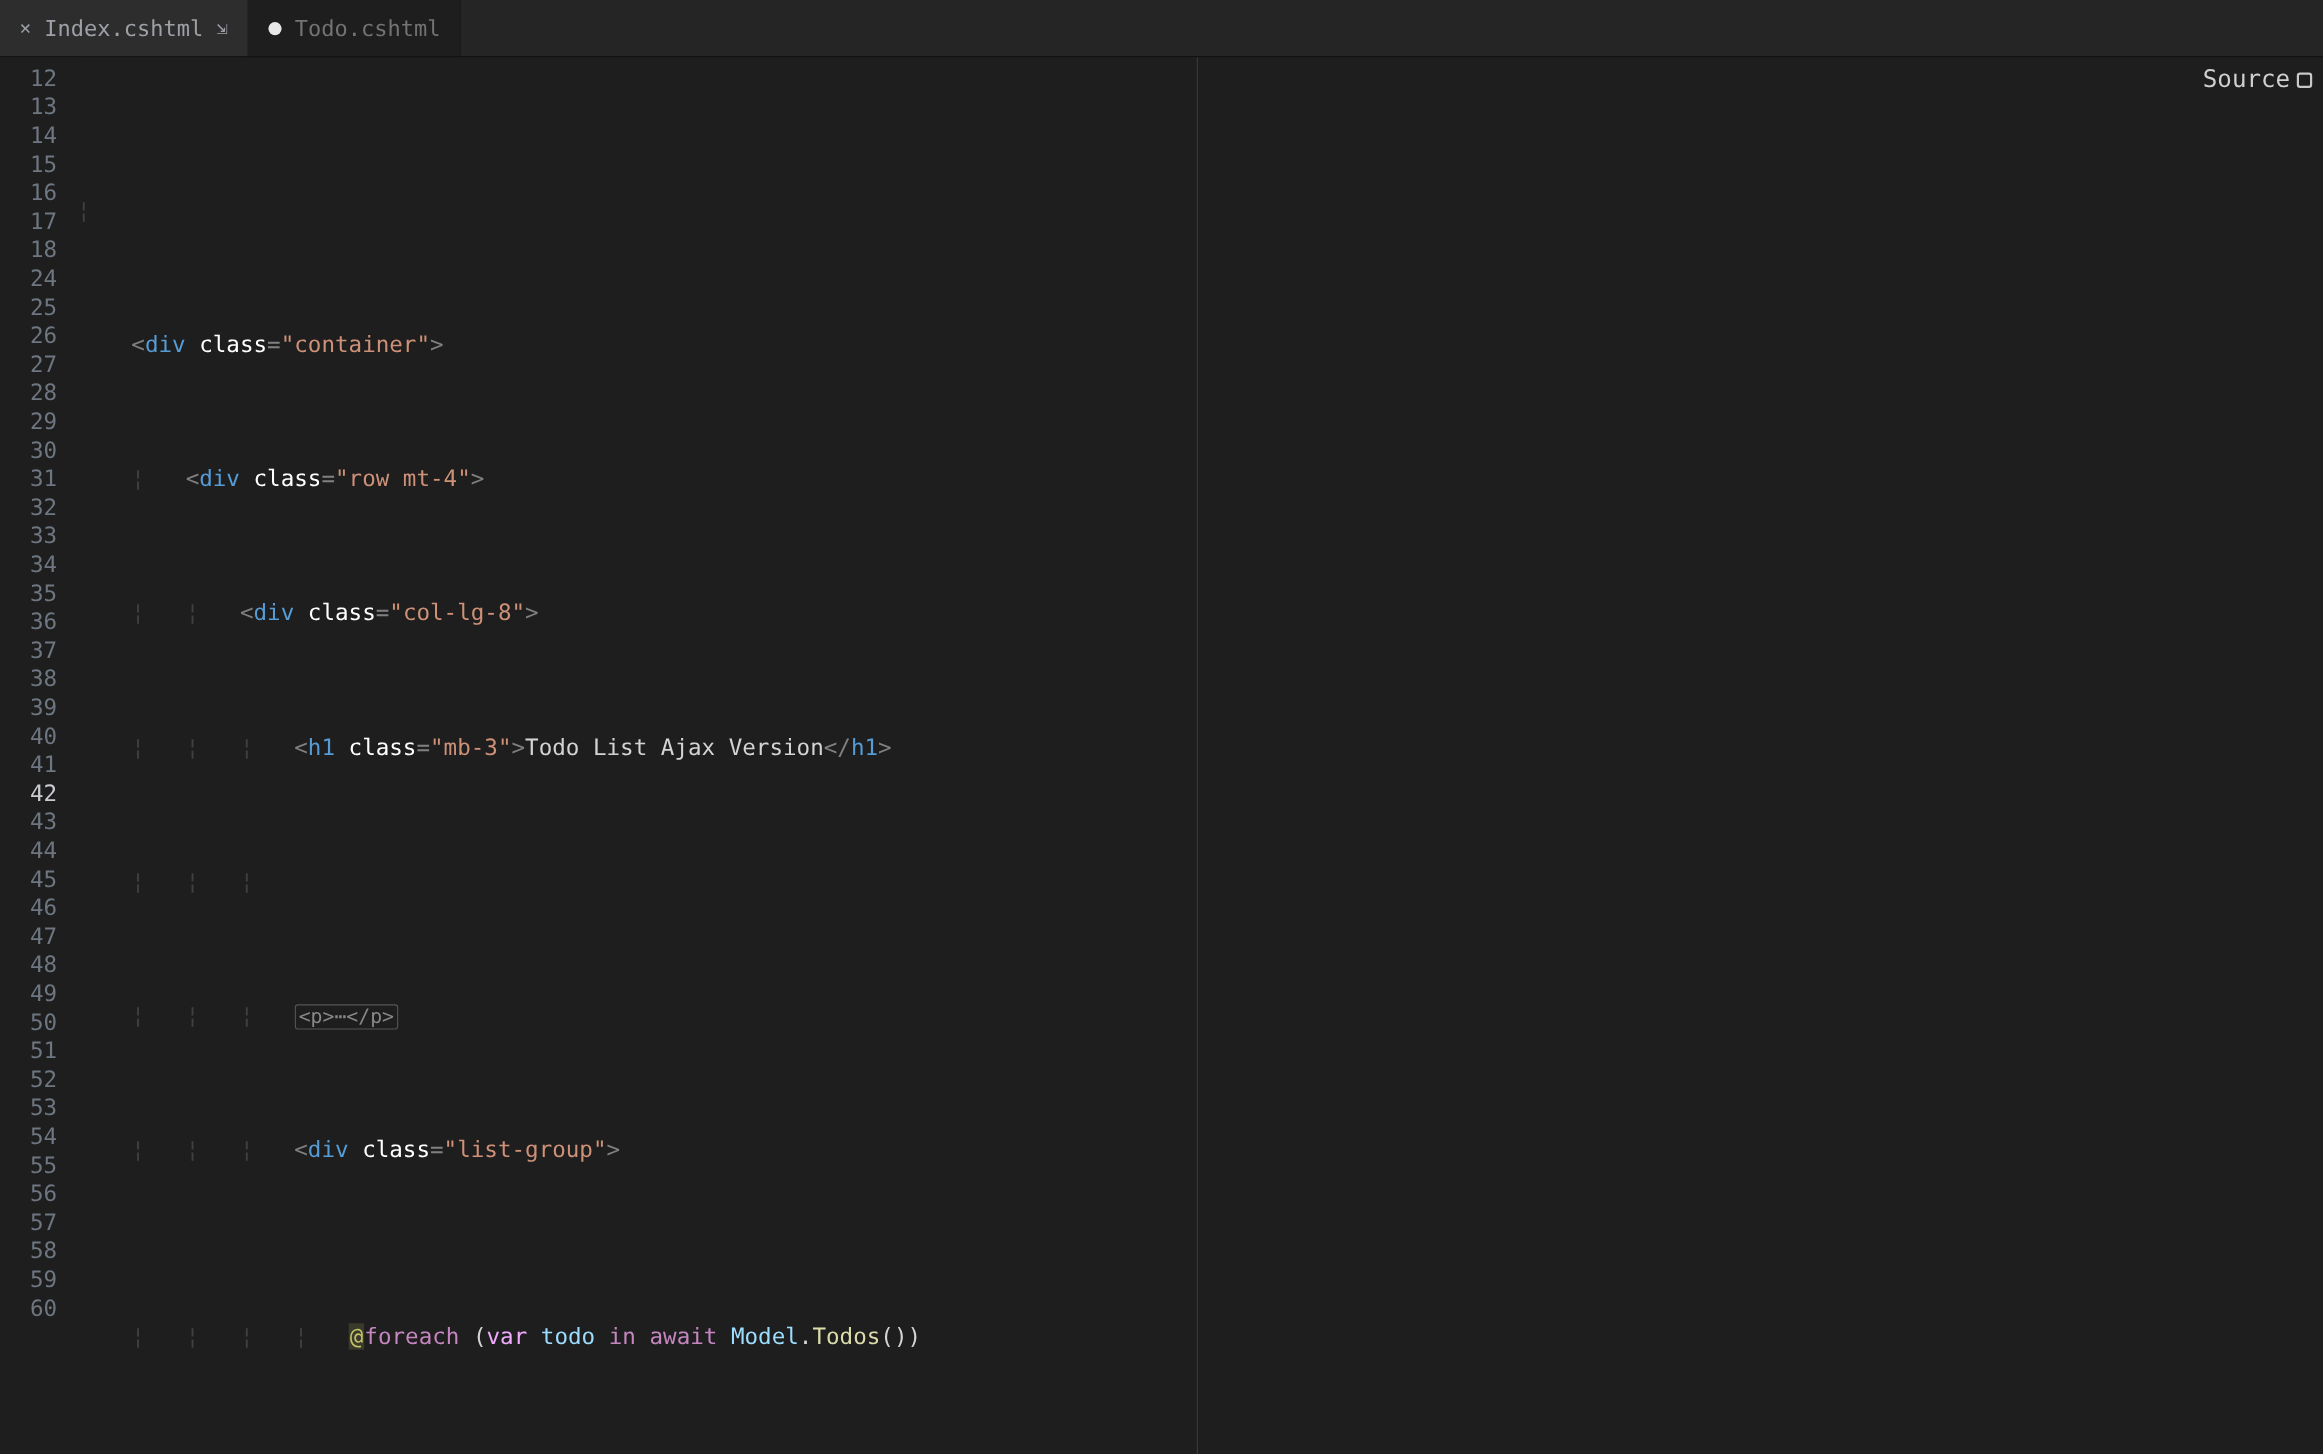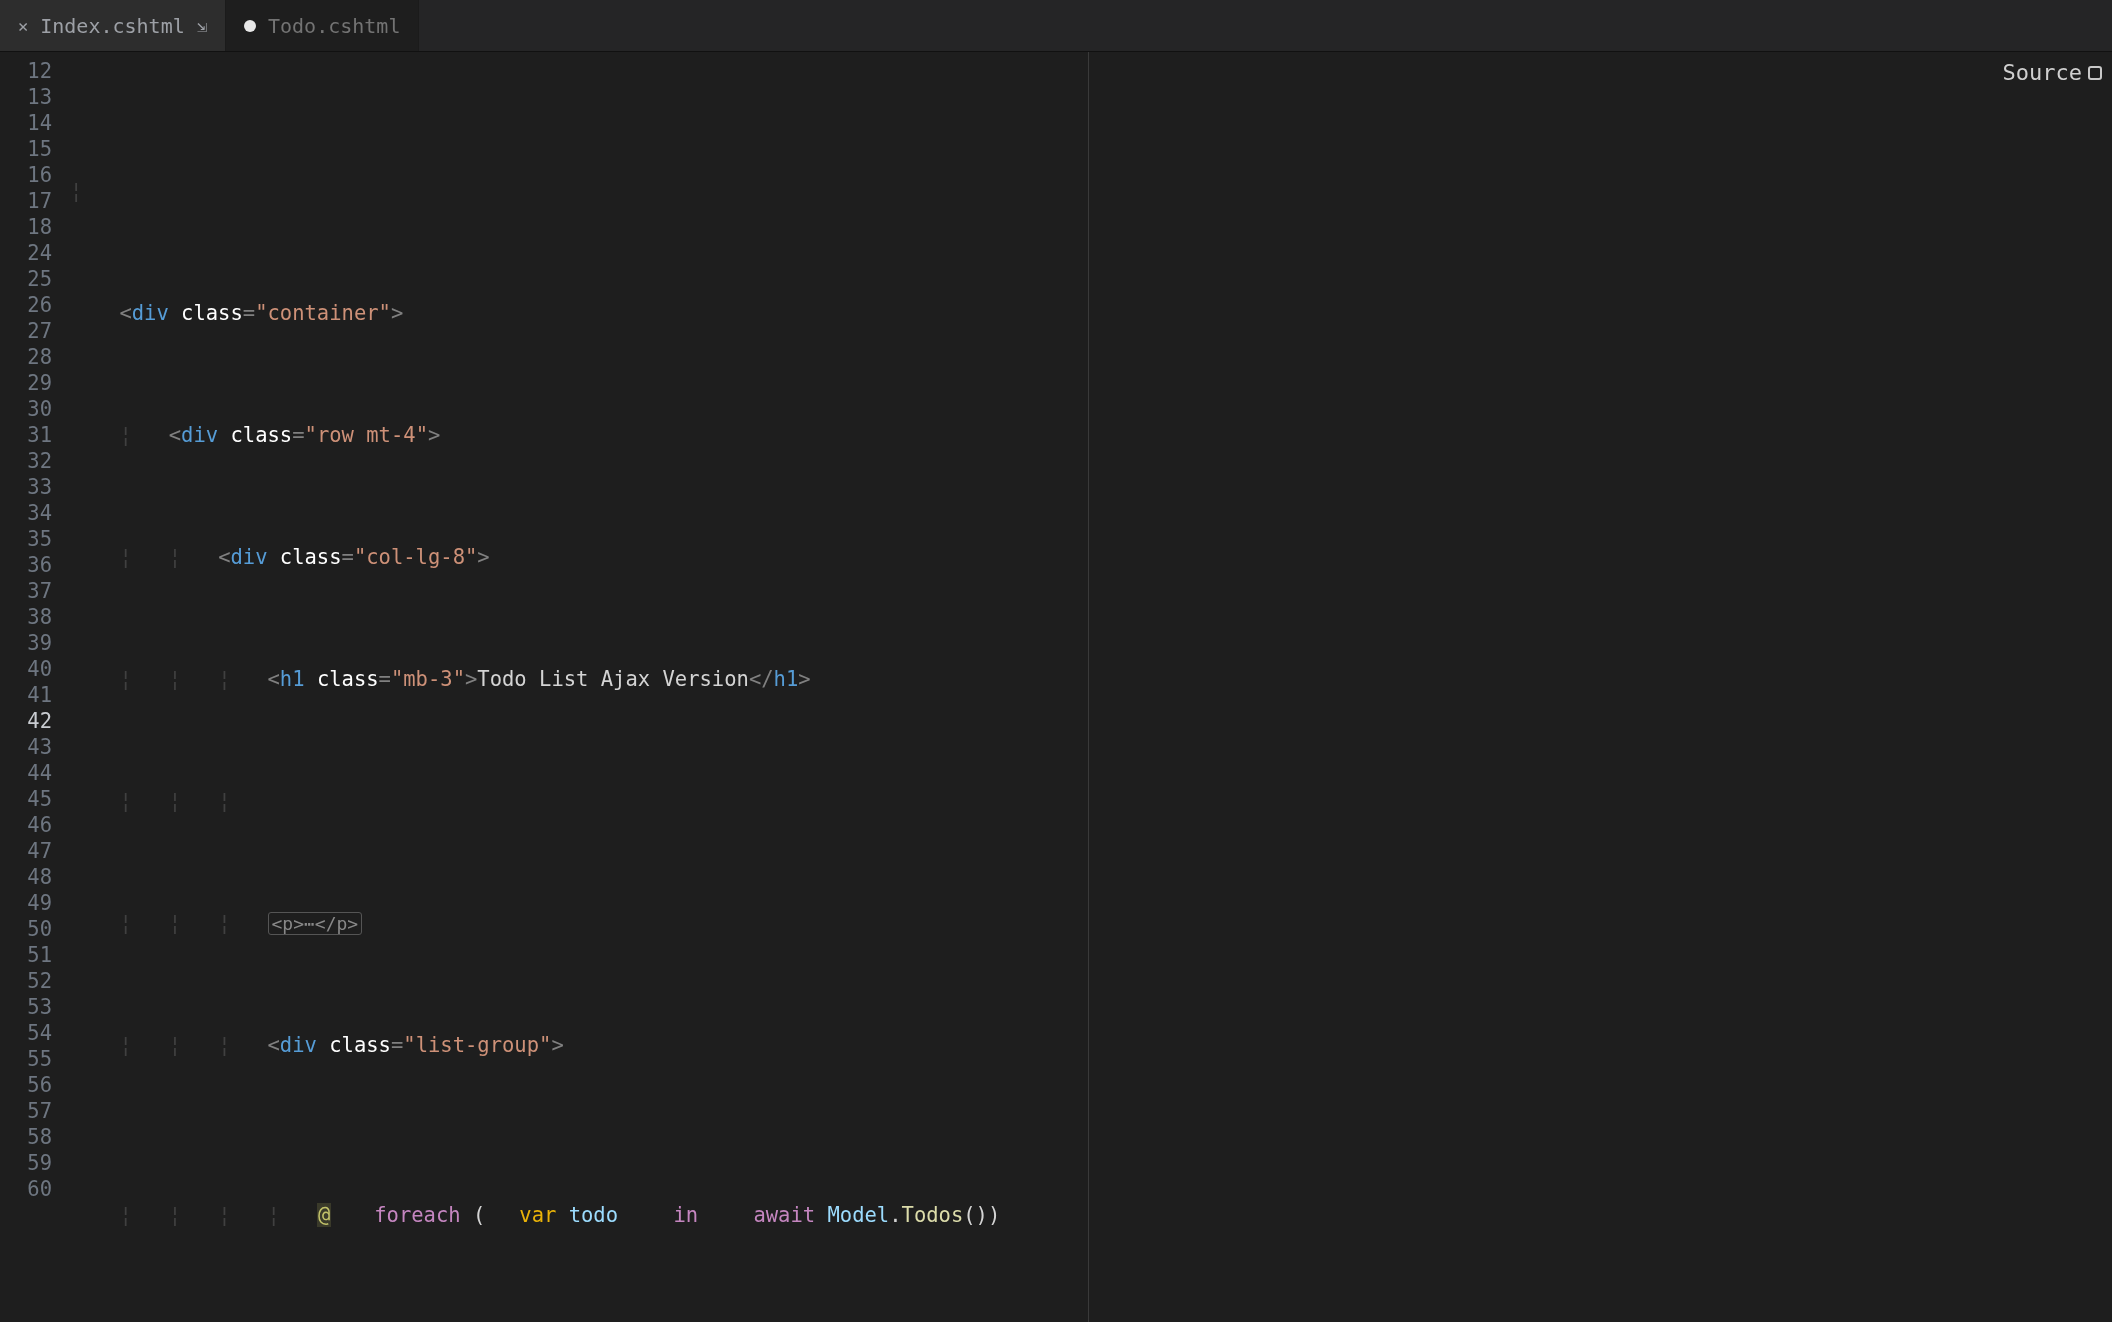--- a/index.html
+++ b/index.html
@@ -112,22 +112,22 @@
   }
 
   
   .pun  { color: #808080; }         
   .tag  { color: #569cd6; }         
   .attr { color: #ffffff; }         
   .str  { color: #ce9178; }         
   .txt  { color: #d4d4d4; }         
   .cmt  { color: #6a9955; }         
   .rzat { color: #c3c36a; background:#3a3a2a; padding:0 1px; }   
-  .kw   { color: #c586c0; margin-left: 43px; }         
-  .kw2  { color: #eab308; margin-left: 34px; }         
+  .kw   { color: #c586c0; }         
+  .kw2  { color: #f0abfc; }         
   .ident{ color: #9cdcfe; }         
   .call { color: #dcdcaa; }         
   .paren{ color: #d4d4d4; }
   .op   { color: #d4d4d4; }
 
   .minimap {
     position: absolute;
     right: 0; top: 0; bottom: 0;
     width: 8px;
     background: transparent;

